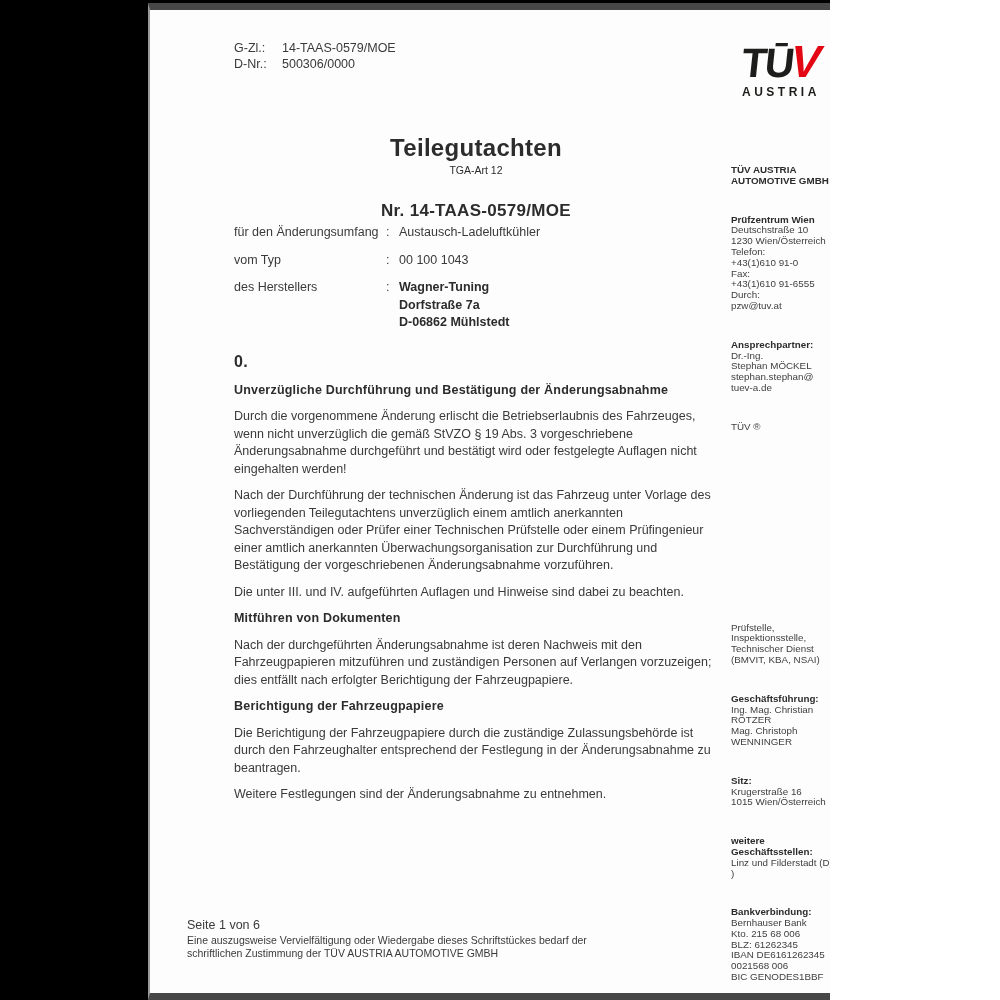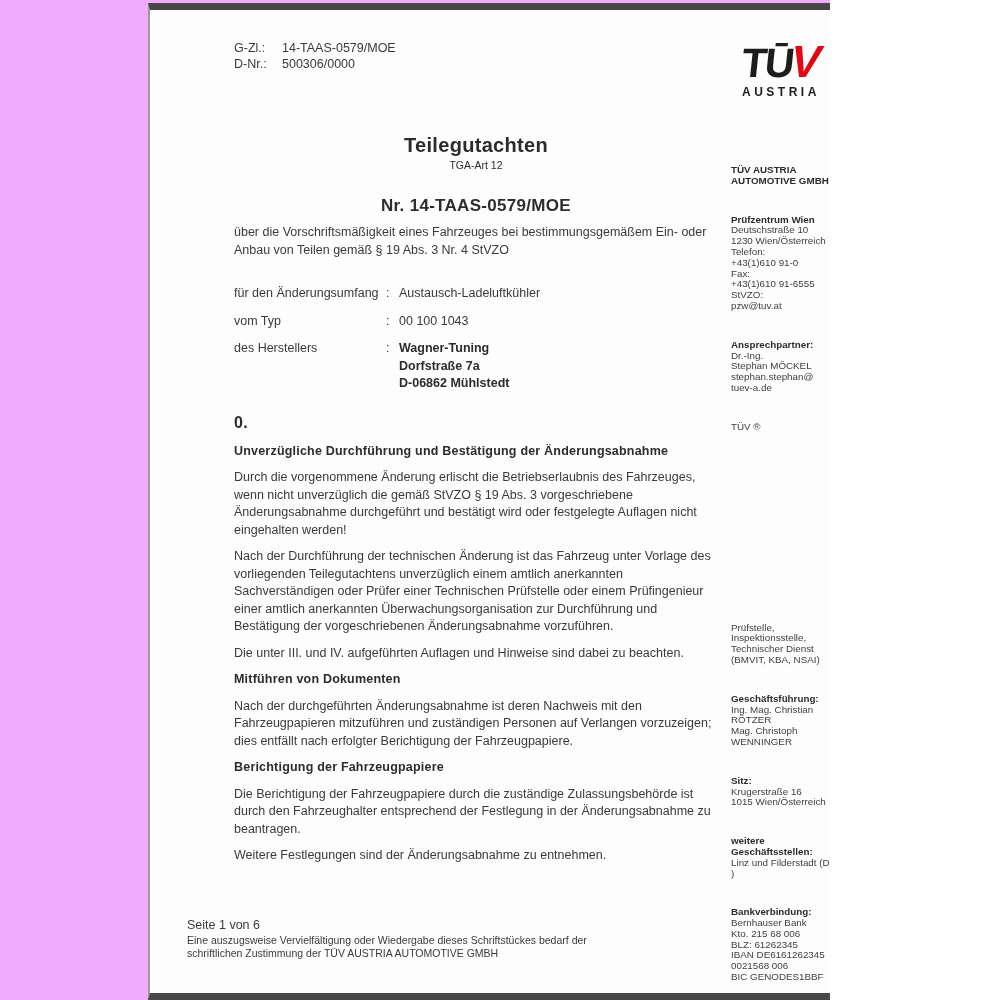--- a/index.html
+++ b/index.html
@@ -1,34 +1,34 @@
 <!DOCTYPE html>
 <html lang="de"><head>
 <meta charset="utf-8">
 <title>Teilegutachten</title>
 <style>
   html,body{margin:0;padding:0;background:#ffffff;}
-  .scan{position:relative;width:830px;height:1000px;background:#f0abfc;overflow:hidden;
+  .scan{position:relative;width:830px;height:1000px;background:#000000;overflow:hidden;
         font-family:"Liberation Sans",sans-serif;color:#3a3a3a;}
   .page{position:absolute;left:148px;top:3px;width:705px;height:983px;background:#fdfdfd;
         border-top:7px solid #474747;border-bottom:7px solid #474747;
         border-left:2px solid #9a9a9a;border-right:2px solid #8a8a8a;}
   
   .refs{position:absolute;left:84px;top:30px;font-size:12.5px;line-height:16px;}
   .refs .row{display:flex;}
   .refs .lab{width:48px;}
   
   .logo{position:absolute;left:592px;top:32px;width:110px;text-align:left;}
   .logo-word{font-size:41px;font-weight:900;letter-spacing:-2px;color:#1d1d1b;line-height:40px;white-space:nowrap;}
   .logo-word .black{display:inline-block;transform:skewX(-6deg);}
   .logo-word .red{display:inline-block;color:#e30613;transform:skewX(-14deg) translateX(-2px);font-size:45px;}
   .logo-caption{font-size:12px;font-weight:bold;letter-spacing:3.5px;color:#1d1d1b;margin-top:2px;}
   
   .titleblock{position:absolute;left:84px;top:124px;width:484px;text-align:center;color:#2c2c2c;}
-  .doc-title{font-size:20px;font-weight:bold;letter-spacing:.3px;margin:0;}
+  .doc-title{font-size:24px;font-weight:bold;letter-spacing:.3px;margin:0;}
   .doc-subtitle{font-size:10.5px;margin-top:2px;}
   .doc-number{font-size:17px;font-weight:bold;letter-spacing:.3px;margin-top:25px;}
   
   .main{position:absolute;left:84px;top:214px;width:484px;font-size:12.5px;line-height:17.5px;}
   .intro{margin:0 0 26px 0;}
   .kv{display:flex;margin-bottom:10px;}
   .kv .k{width:152px;flex:none;}
   .kv .c{width:13px;flex:none;}
   .kv.bold .v{font-weight:bold;color:#2c2c2c;}
   .section-h{display:flex;font-size:16px;font-weight:bold;letter-spacing:.4px;color:#2c2c2c;
@@ -71,21 +71,20 @@
       <div class="logo-caption">AUSTRIA</div>
     </div>
 
     <div class="titleblock">
       <div class="doc-title">Teilegutachten</div>
       <div class="doc-subtitle">TGA-Art 12</div>
       <div class="doc-number">Nr. 14-TAAS-0579/MOE</div>
     </div>
 
     <div class="main">
-      <p class="intro">über die Vorschriftsmäßigkeit eines Fahrzeuges bei bestimmungsgemäßem Ein- oder Anbau von Teilen gemäß § 19 Abs. 3 Nr. 4 StVZO</p>
       <div id="details">
           <div class="kv">
             <span class="k">für den Änderungsumfang</span>
             <span class="c">:</span>
             <span class="v">
               <div>Austausch-Ladeluftkühler</div>
             </span>
           </div>
           <div class="kv">
             <span class="k">vom Typ</span>
@@ -126,21 +125,21 @@
           <div class="sb-line bold">AUTOMOTIVE GMBH</div>
         </div>
         <div class="sb-group">
           <div class="sb-line bold">Prüfzentrum Wien</div>
           <div class="sb-line">Deutschstraße 10</div>
           <div class="sb-line">1230 Wien/Österreich</div>
           <div class="sb-line">Telefon:</div>
           <div class="sb-line">+43(1)610 91-0</div>
           <div class="sb-line">Fax:</div>
           <div class="sb-line">+43(1)610 91-6555</div>
-          <div class="sb-line">StVZO:</div>
+          <div class="sb-line">Durch:</div>
           <div class="sb-line">pzw@tuv.at</div>
         </div>
         <div class="sb-group">
           <div class="sb-line bold">Ansprechpartner:</div>
           <div class="sb-line">Dr.-Ing.</div>
           <div class="sb-line">Stephan MÖCKEL</div>
           <div class="sb-line">stephan.stephan@</div>
           <div class="sb-line">tuev-a.de</div>
         </div>
         <div class="sb-group">

